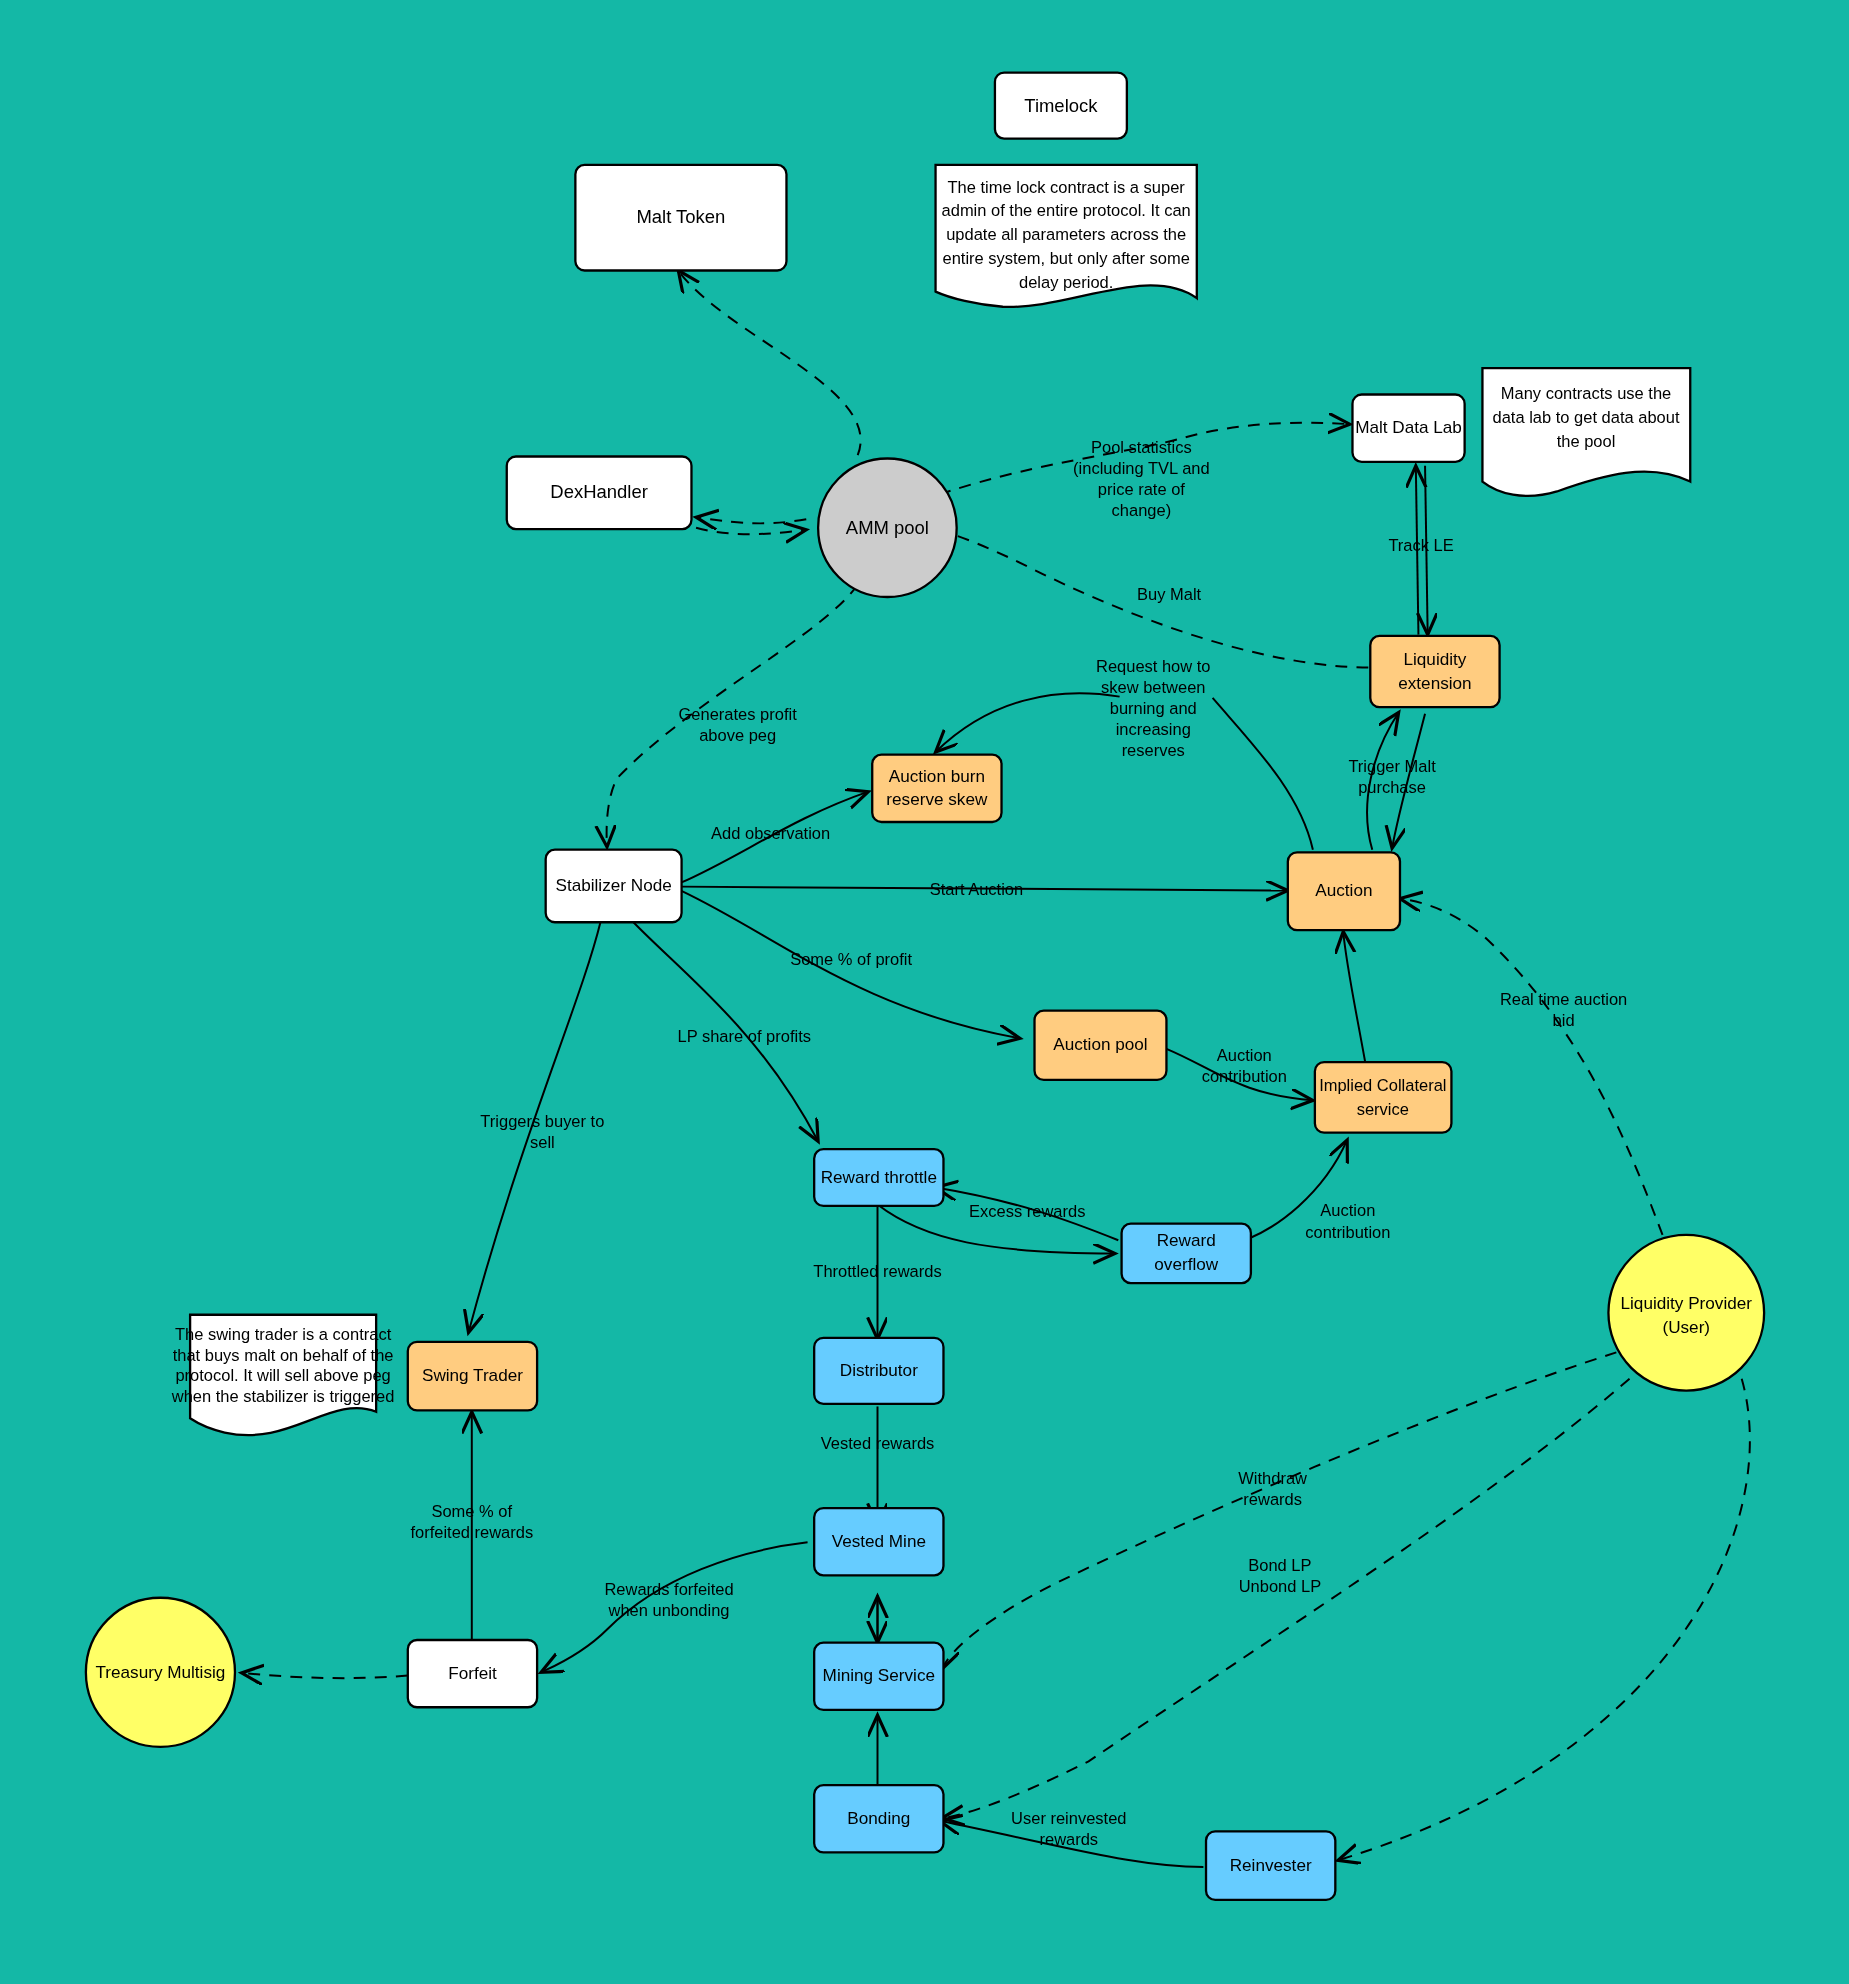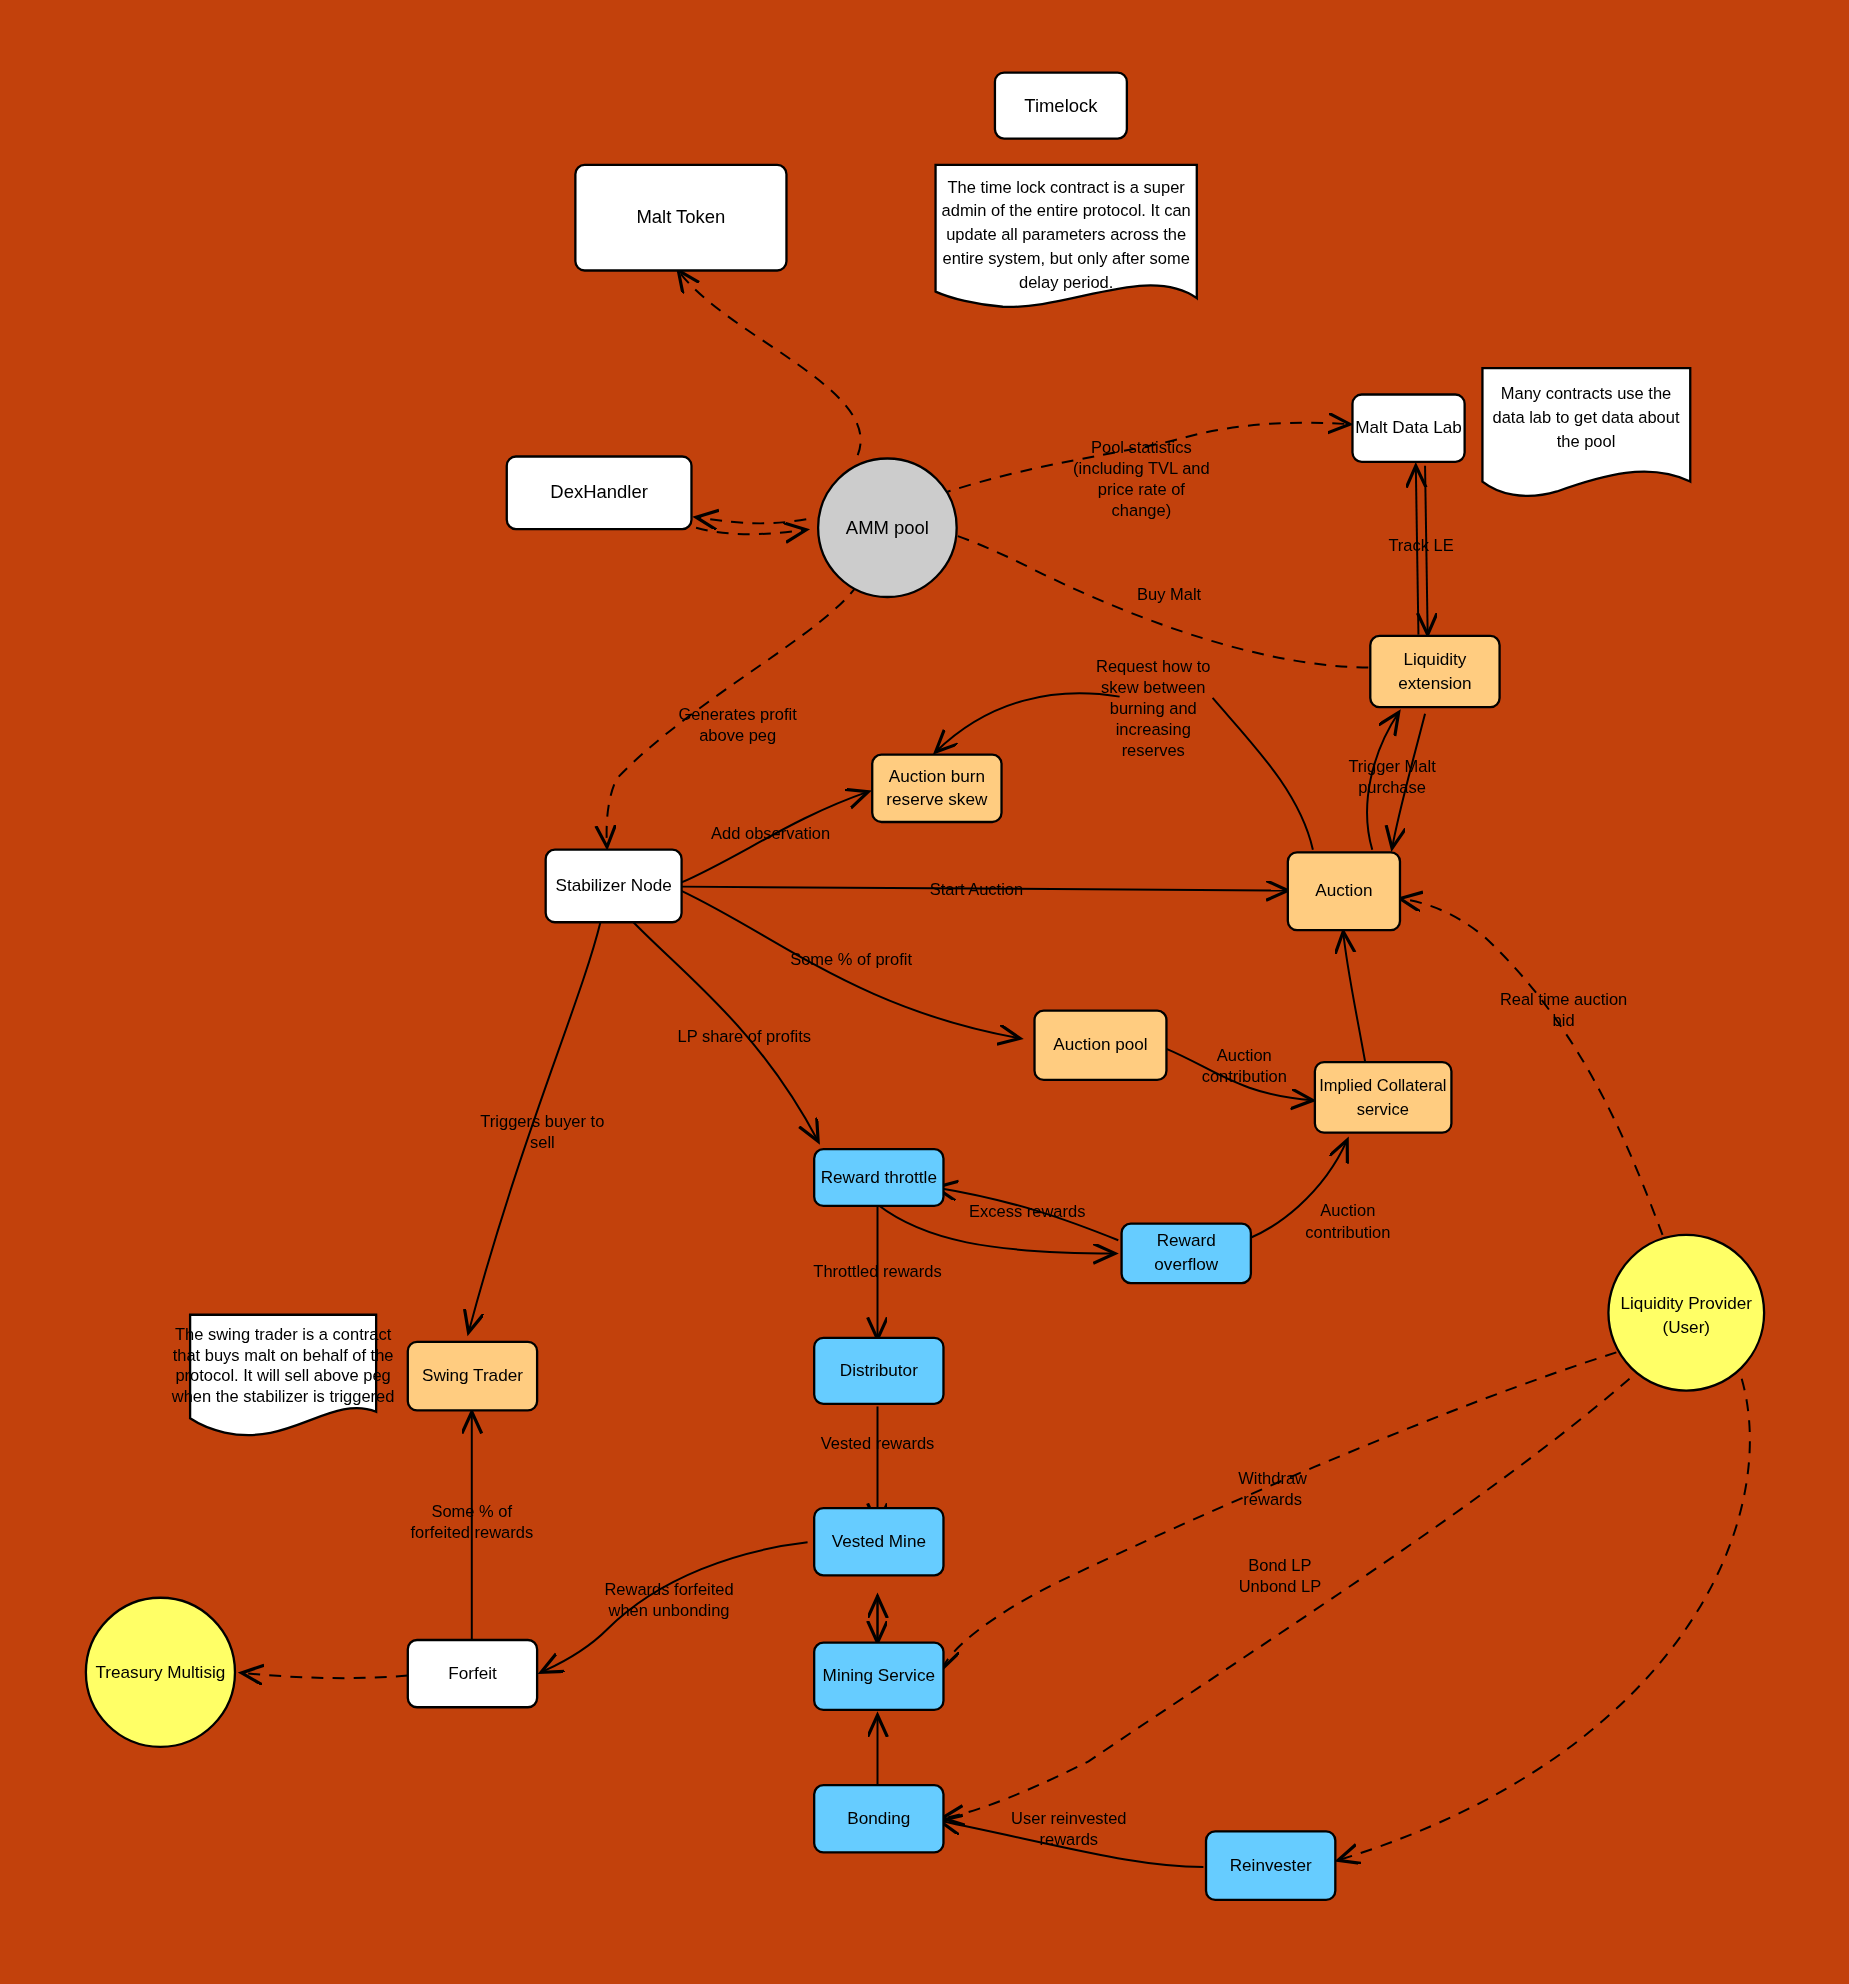--- a/index.html
+++ b/index.html
@@ -1,17 +1,17 @@
 <!DOCTYPE html>
 <html style="font-size:10.6px"><head>
 <meta charset="utf-8">
 <style>
   html,body{margin:0;padding:0;background:#ffffff;}
   body{font-family:"Liberation Sans","DejaVu Sans",sans-serif;}
-  #canvas{position:relative;width:1850px;height:1985px;background:#c2410c;overflow:hidden;text-decoration:underline;}
+  #canvas{position:relative;width:1850px;height:1985px;background:#14b8a6;overflow:hidden;text-decoration:underline;}
   svg{position:absolute;top:0;left:0;width:1850px;height:1985px;}
   .nd-text{font-family:"Liberation Sans","DejaVu Sans",sans-serif;fill:#000;text-anchor:middle;dominant-baseline:middle;}
   .edge-label{font-family:"Liberation Sans","DejaVu Sans",sans-serif;fill:#000;text-anchor:middle;font-size:25px;}
   .note-text{font-family:"Liberation Sans","DejaVu Sans",sans-serif;fill:#000;text-anchor:middle;font-size:25px;}
   .shape{stroke:#000;stroke-width:3.5;}
   .edge{fill:none;stroke:#000;stroke-width:3;}
   .edge-dash{fill:none;stroke:#000;stroke-width:3;stroke-dasharray:18 14;}
   .note-shape{fill:#ffffff;stroke:#000;stroke-width:3.5;}
 </style>
 </head>

